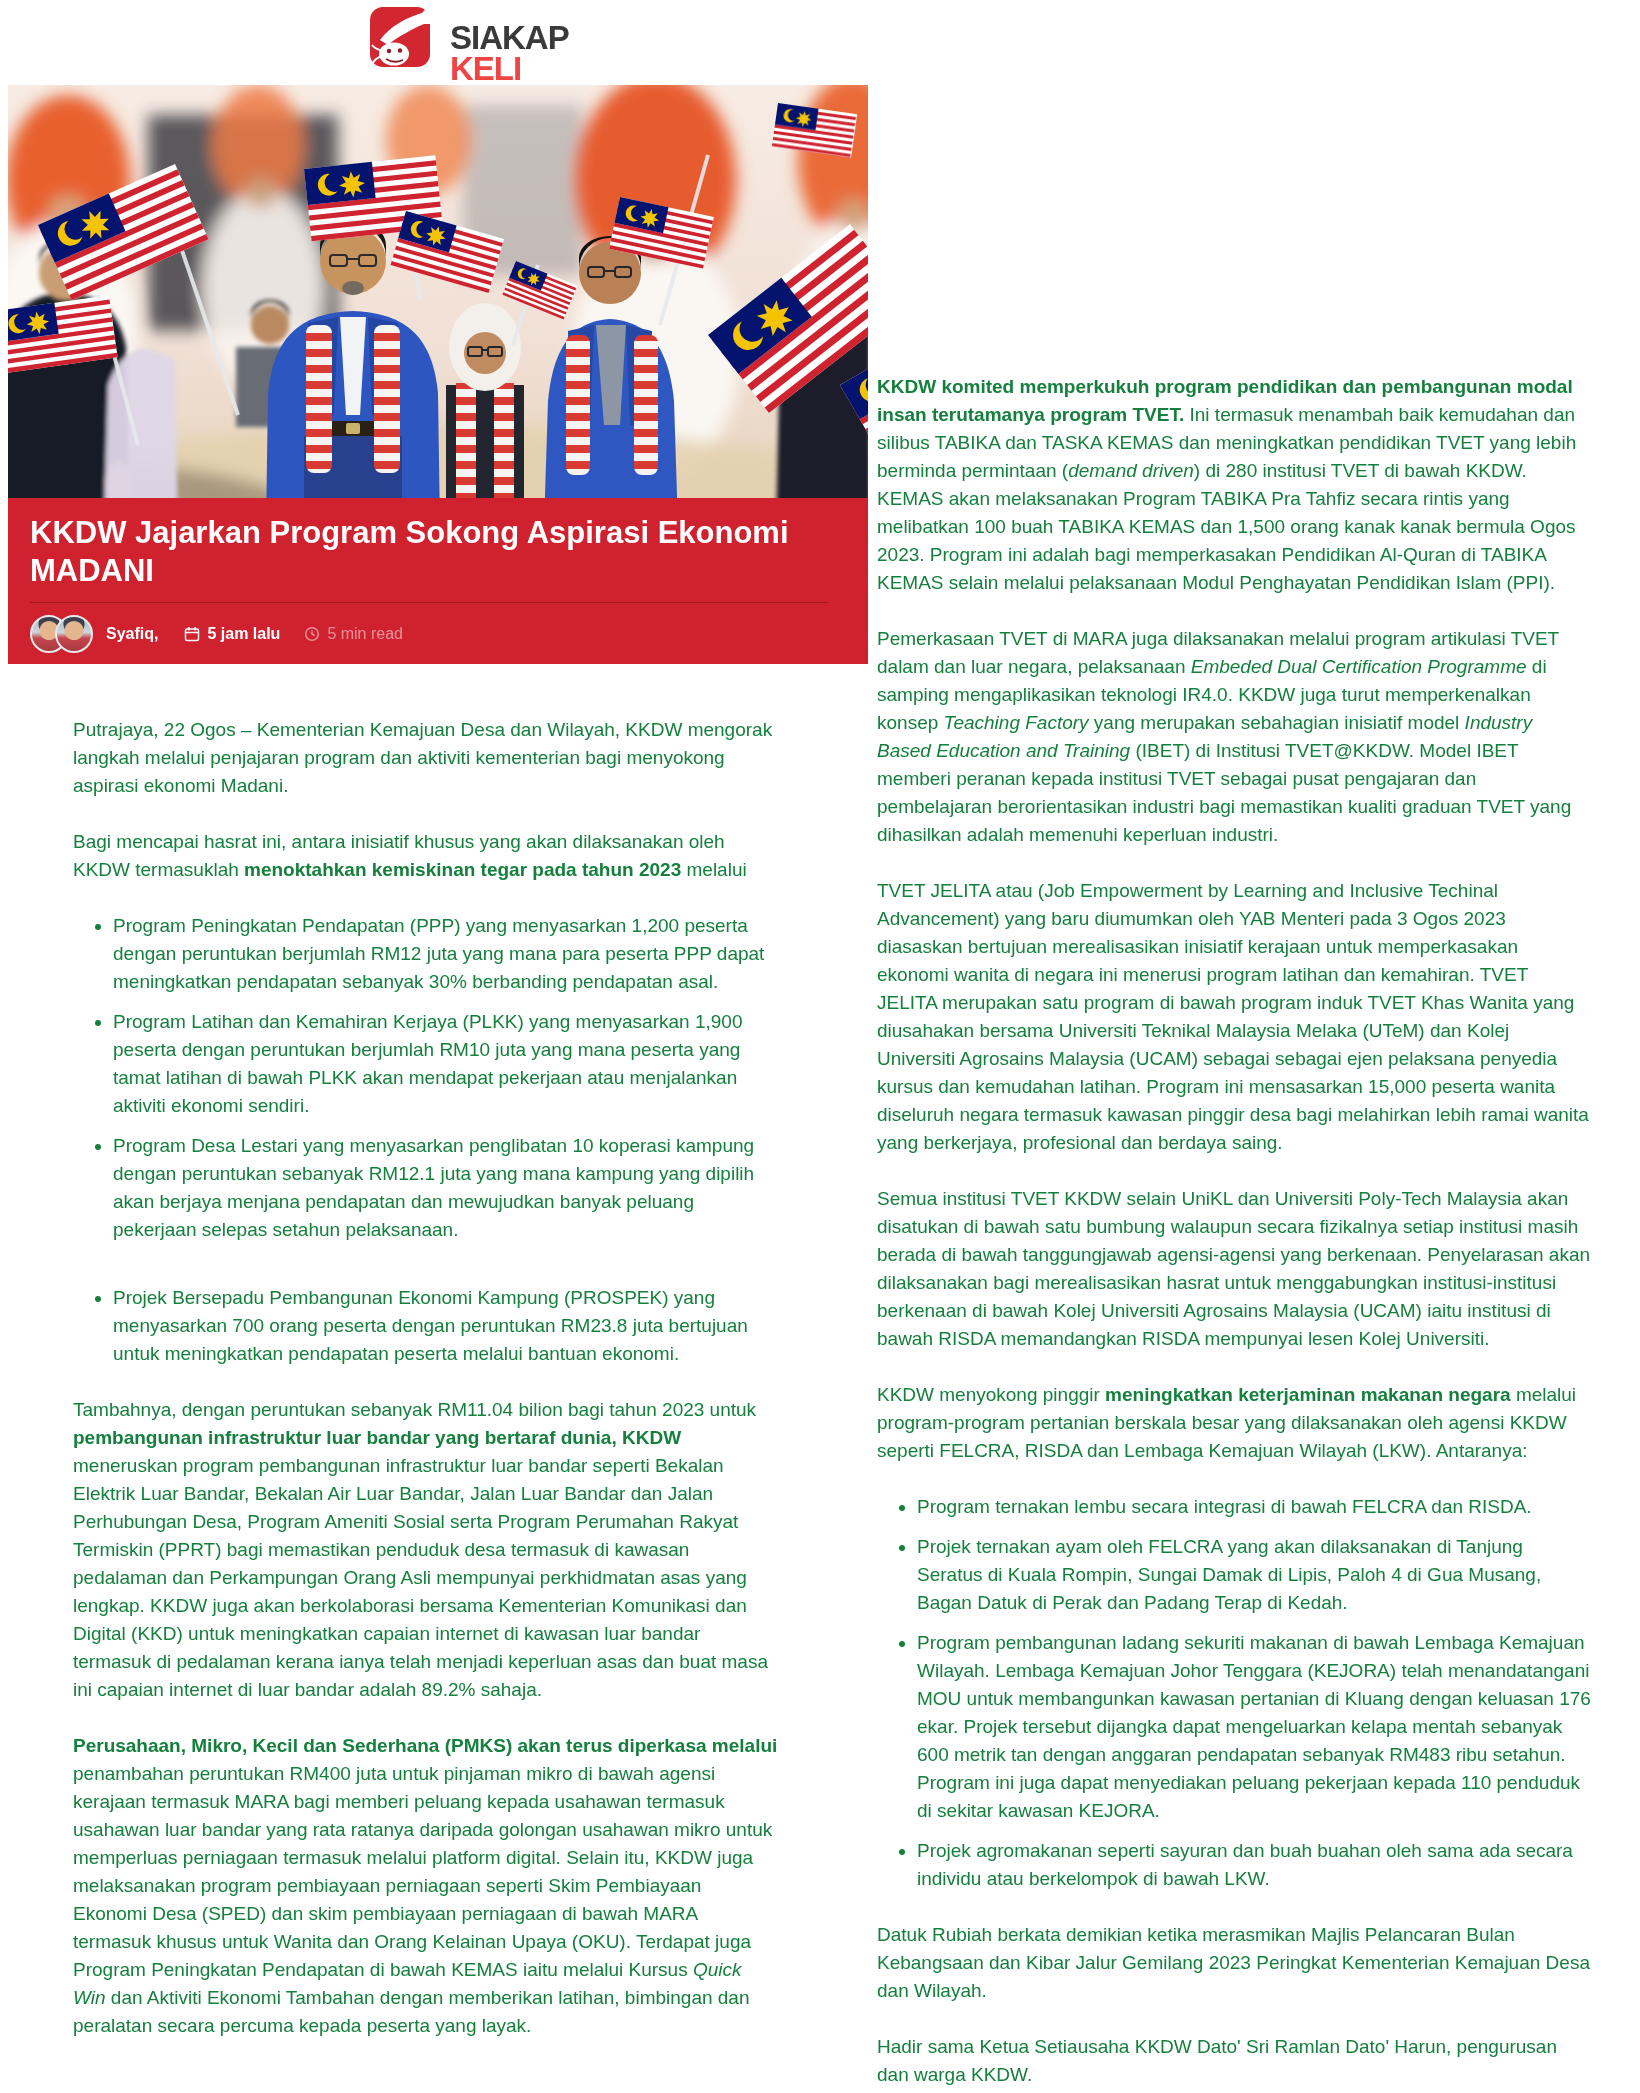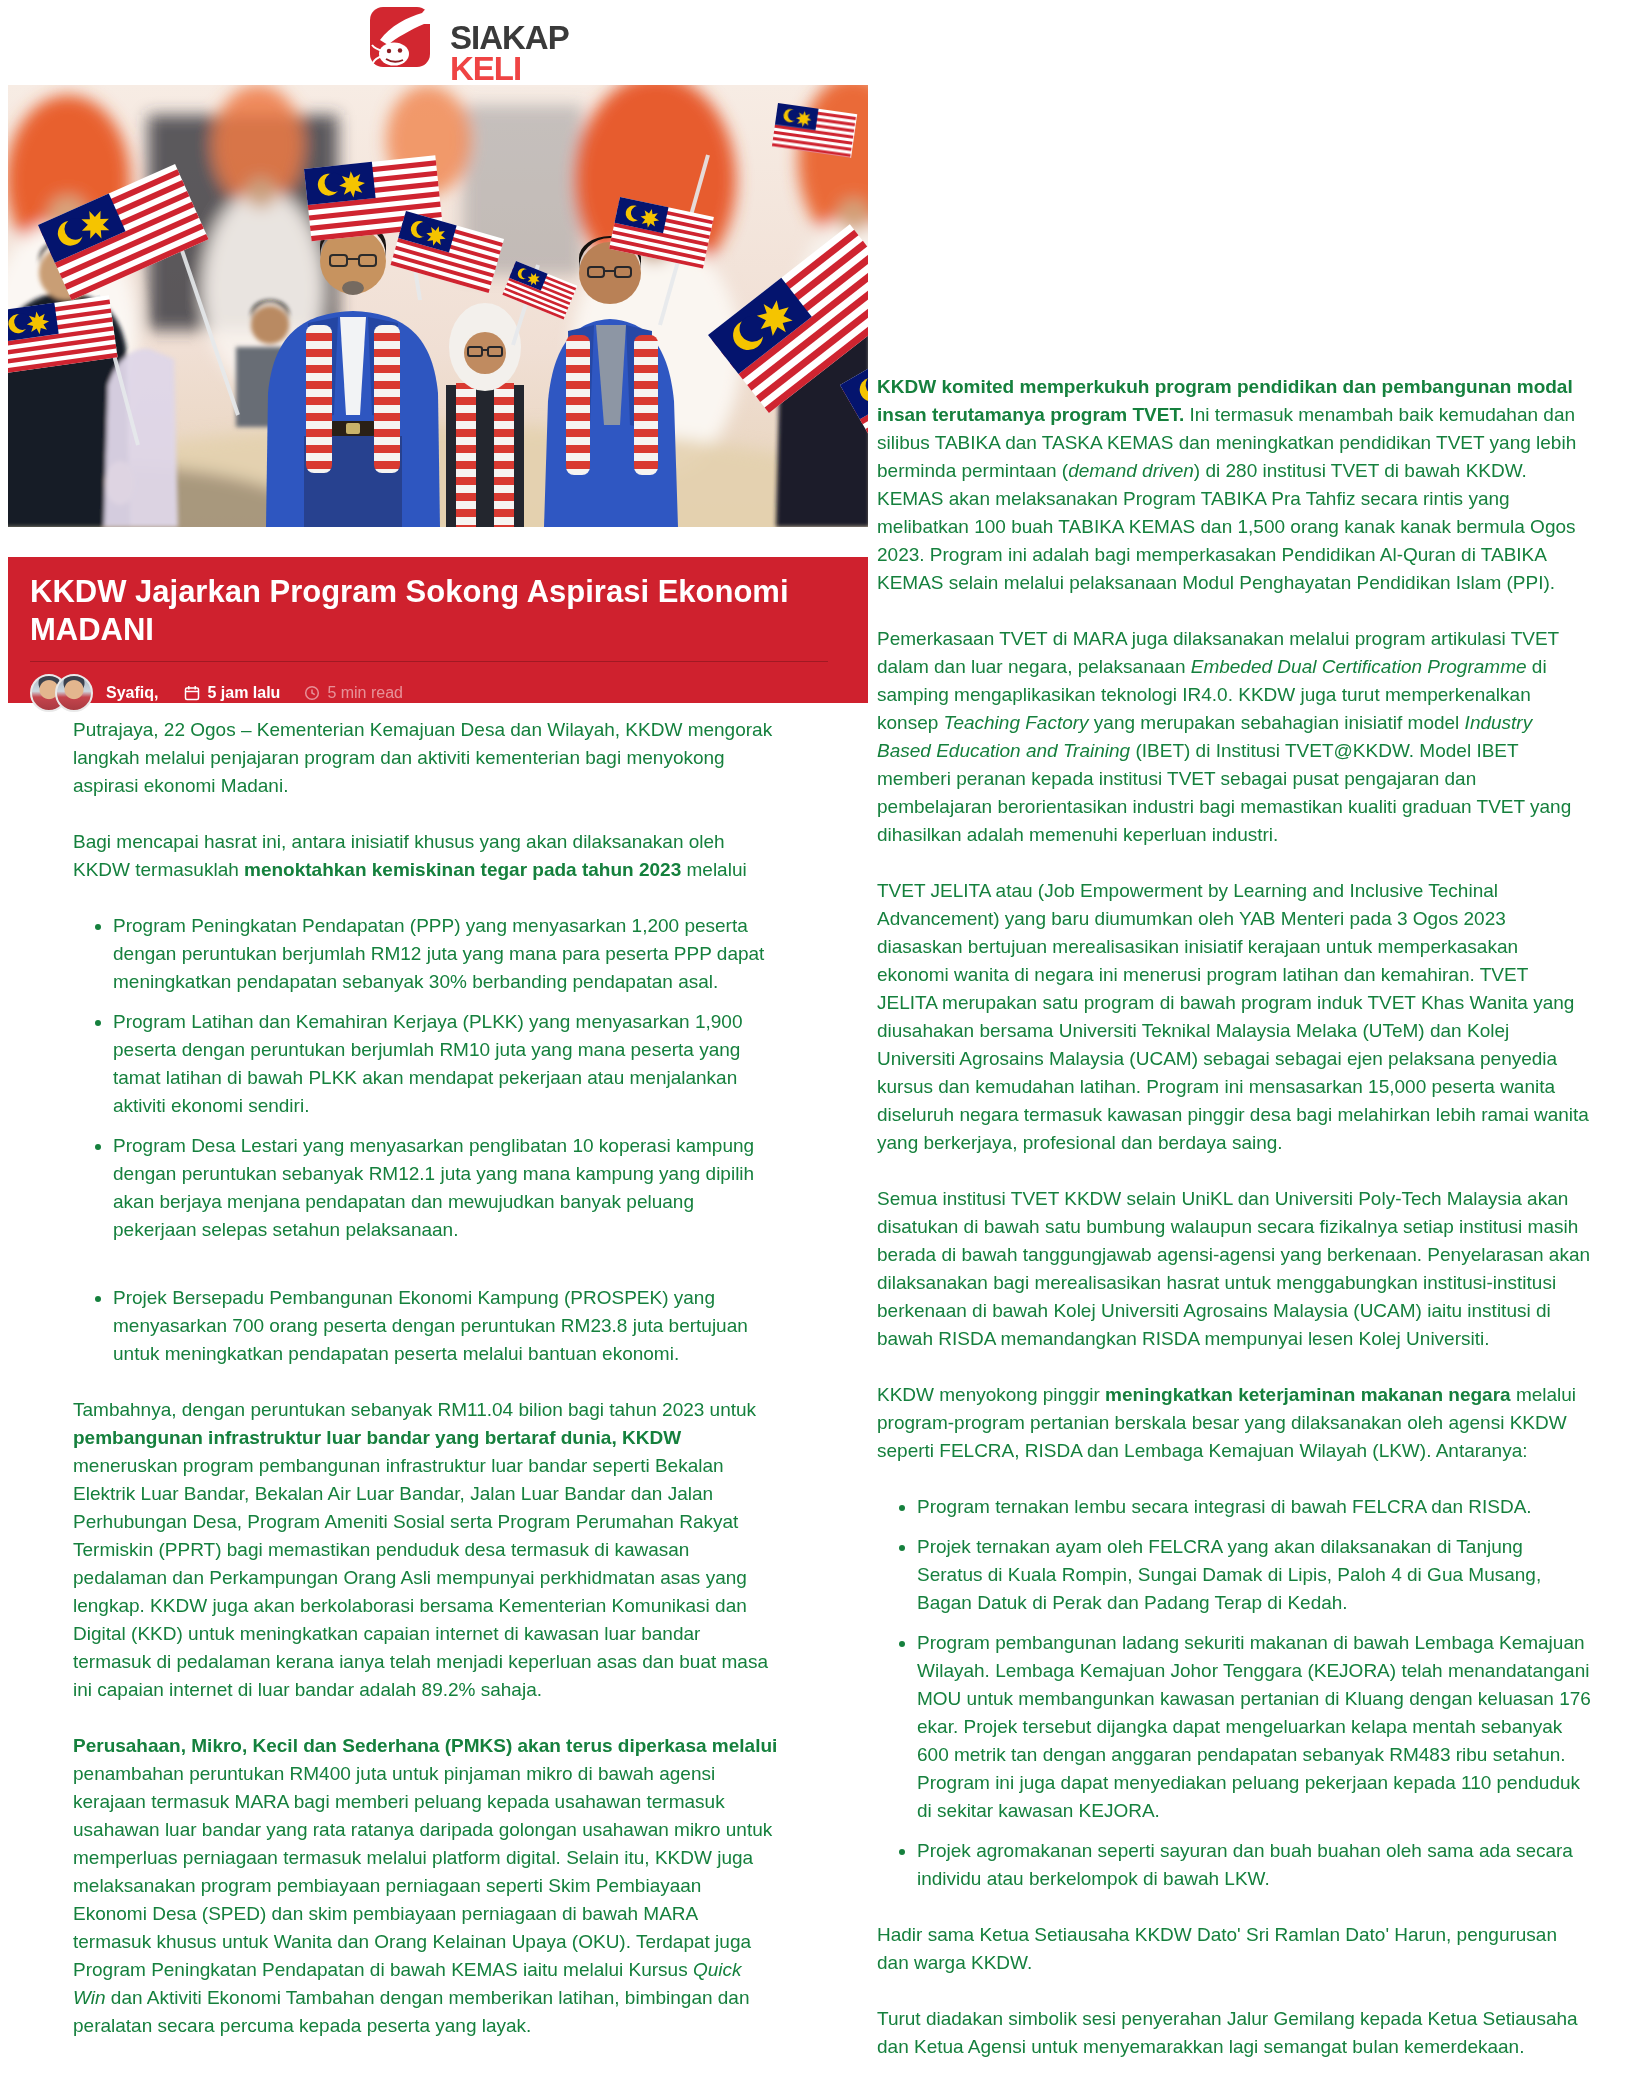--- a/index.html
+++ b/index.html
@@ -10,21 +10,21 @@
   .header-logo{position:absolute;left:370px;top:4px;display:flex;align-items:flex-start;gap:8px;cursor:pointer;}
   .logo-text{display:flex;flex-direction:column;line-height:0.93;margin-top:19px;}
   .logo-siakap{font-size:33px;font-weight:700;letter-spacing:-1px;color:#3a3a3a;}
   .logo-keli{font-size:33px;font-weight:700;letter-spacing:-1px;color:#ef4444;}
 
   
   .hero{position:absolute;left:8px;top:85px;width:860px;height:442px;overflow:hidden;background:#efe0d6;}
   .hero svg{display:block;}
 
   
-  .banner{position:absolute;left:8px;top:557px;width:860px;height:146px;box-sizing:border-box;
+  .banner{position:absolute;left:8px;top:498px;width:860px;height:166px;box-sizing:border-box;
           background:#cf212e;padding:16px 40px 0 22px;}
   .banner h1{margin:0;color:#ffffff;font-size:31px;line-height:1.22;font-weight:700;max-width:790px;}
   .banner-divider{border:none;border-top:1px solid rgba(0,0,0,0.22);margin:12px 0 12px;}
   .byline{display:flex;align-items:center;color:#ffffff;font-size:16px;}
   .avatars{display:flex;margin-right:13px;}
   .avatar{width:34px;height:34px;border-radius:50%;border:2px solid #e9e9e9;display:inline-block;
      background-image:
        radial-gradient(circle at 50% 40%, #e3b68e 0 9px, rgba(0,0,0,0) 10px),
        radial-gradient(circle at 50% 21%, #3c414d 0 10px, rgba(0,0,0,0) 11px),
        linear-gradient(180deg,#aab6c2 0%,#cdd6de 45%,#c6454d 62%,#a93a41 100%);}
@@ -259,17 +259,18 @@
       <p><span>Pemerkasaan TVET di MARA juga dilaksanakan melalui program artikulasi TVET dalam dan luar negara, pelaksanaan </span><span class="italic">Embeded Dual Certification Programme</span><span> di samping mengaplikasikan teknologi IR4.0. KKDW juga turut memperkenalkan konsep </span><span class="italic">Teaching Factory</span><span> yang merupakan sebahagian inisiatif model </span><span class="italic">Industry Based Education and Training</span><span> (IBET) di Institusi TVET@KKDW. Model IBET memberi peranan kepada institusi TVET sebagai pusat pengajaran dan pembelajaran berorientasikan industri bagi memastikan kualiti graduan TVET yang dihasilkan adalah memenuhi keperluan industri.</span></p>
       <p><span>TVET JELITA atau (Job Empowerment by Learning and Inclusive Techinal Advancement) yang baru diumumkan oleh YAB Menteri pada 3 Ogos 2023 diasaskan bertujuan merealisasikan inisiatif kerajaan untuk memperkasakan ekonomi wanita di negara ini menerusi program latihan dan kemahiran. TVET JELITA merupakan satu program di bawah program induk TVET Khas Wanita yang diusahakan bersama Universiti Teknikal Malaysia Melaka (UTeM) dan Kolej Universiti Agrosains Malaysia (UCAM) sebagai sebagai ejen pelaksana penyedia kursus dan kemudahan latihan. Program ini mensasarkan 15,000 peserta wanita diseluruh negara termasuk kawasan pinggir desa bagi melahirkan lebih ramai wanita yang berkerjaya, profesional dan berdaya saing.</span></p>
       <p><span>Semua institusi TVET KKDW selain UniKL dan Universiti Poly-Tech Malaysia akan disatukan di bawah satu bumbung walaupun secara fizikalnya setiap institusi masih berada di bawah tanggungjawab agensi-agensi yang berkenaan. Penyelarasan akan dilaksanakan bagi merealisasikan hasrat untuk menggabungkan institusi-institusi berkenaan di bawah Kolej Universiti Agrosains Malaysia (UCAM) iaitu institusi di bawah RISDA memandangkan RISDA mempunyai lesen Kolej Universiti.</span></p>
       <p><span>KKDW menyokong pinggir </span><span class="bold">meningkatkan keterjaminan makanan negara</span><span> melalui program-program pertanian berskala besar yang dilaksanakan oleh agensi KKDW seperti FELCRA, RISDA dan Lembaga Kemajuan Wilayah (LKW). Antaranya:</span></p>
       <ul class="blist">
         <li><span>Program ternakan lembu secara integrasi di bawah FELCRA dan RISDA.</span></li>
         <li><span>Projek ternakan ayam oleh FELCRA yang akan dilaksanakan di Tanjung Seratus di Kuala Rompin, Sungai Damak di Lipis, Paloh 4 di Gua Musang, Bagan Datuk di Perak dan Padang Terap di Kedah.</span></li>
         <li><span>Program pembangunan ladang sekuriti makanan di bawah Lembaga Kemajuan Wilayah. Lembaga Kemajuan Johor Tenggara (KEJORA) telah menandatangani MOU untuk membangunkan kawasan pertanian di Kluang dengan keluasan 176 ekar. Projek tersebut dijangka dapat mengeluarkan kelapa mentah sebanyak 600 metrik tan dengan anggaran pendapatan sebanyak RM483 ribu setahun. Program ini juga dapat menyediakan peluang pekerjaan kepada 110 penduduk di sekitar kawasan KEJORA.</span></li>
         <li><span>Projek agromakanan seperti sayuran dan buah buahan oleh sama ada secara individu atau berkelompok di bawah LKW.</span></li>
       </ul>
+      <p><span>Datuk Rubiah berkata demikian ketika merasmikan Majlis Pelancaran Bulan Kebangsaan dan Kibar Jalur Gemilang 2023 Peringkat Kementerian Kemajuan Desa dan Wilayah.</span></p>
       <p><span>Hadir sama Ketua Setiausaha KKDW Dato' Sri Ramlan Dato' Harun, pengurusan dan warga KKDW.</span></p>
       <p><span>Turut diadakan simbolik  sesi penyerahan Jalur Gemilang kepada Ketua Setiausaha dan Ketua Agensi untuk  menyemarakkan lagi semangat bulan kemerdekaan.</span></p>
     </div>
 
 </div>
 
 </body></html>

